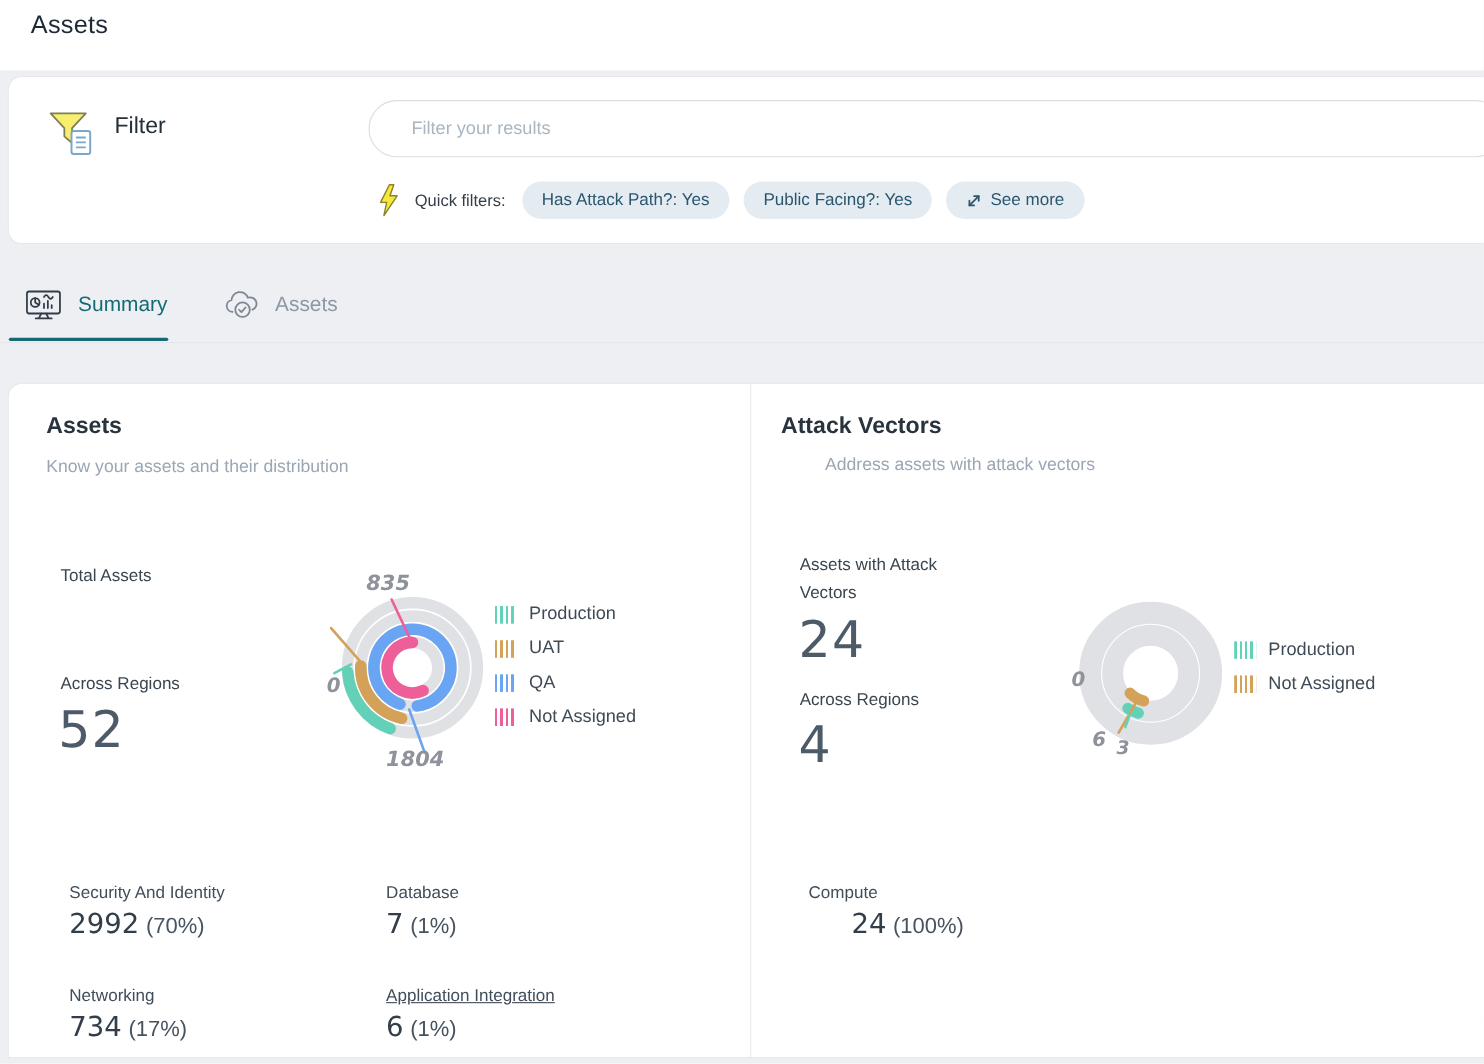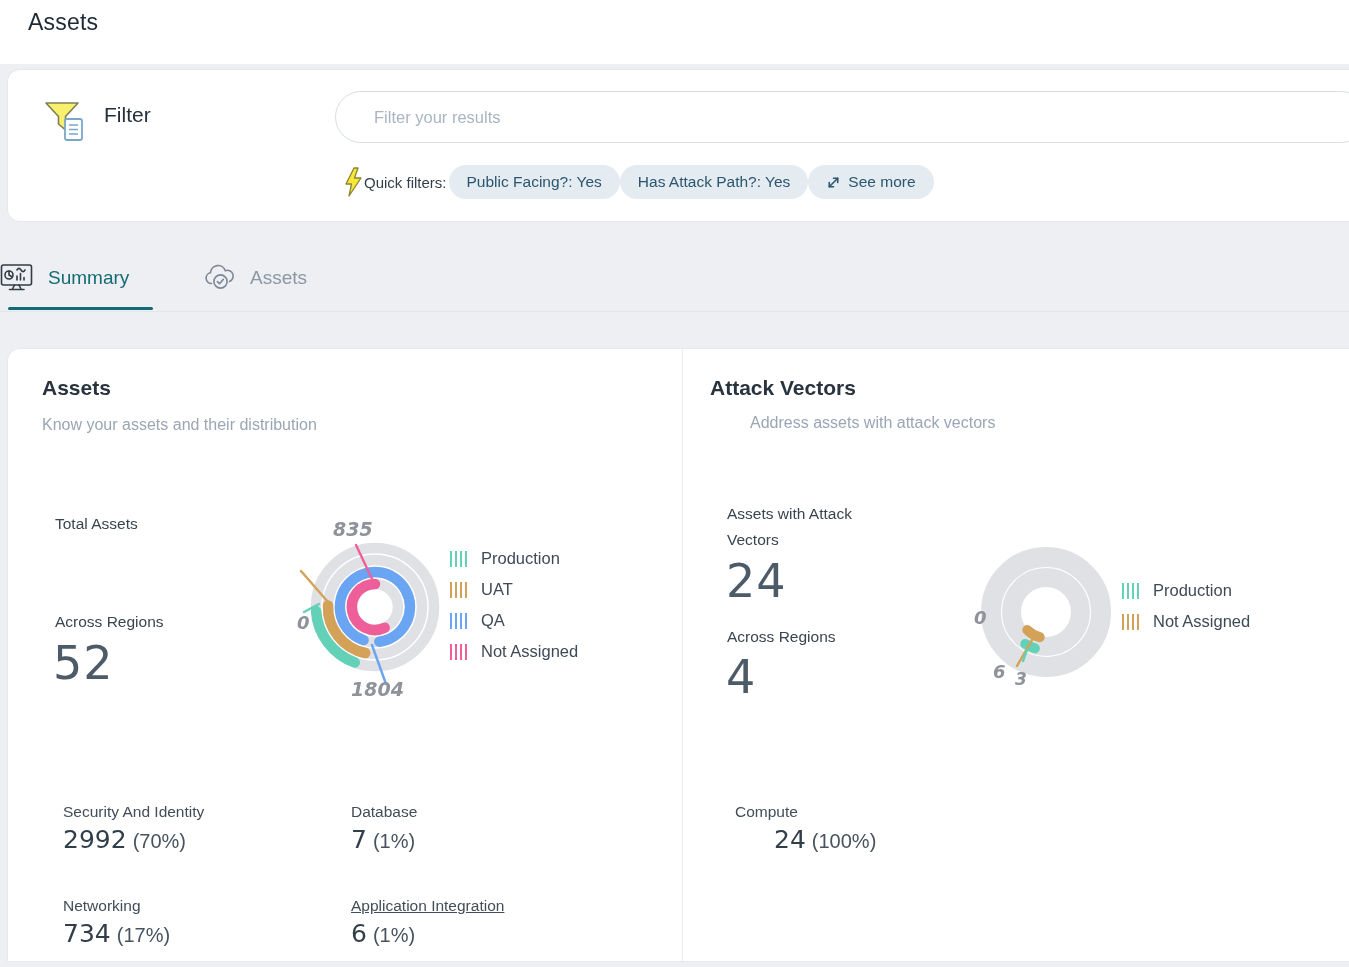--- a/index.html
+++ b/index.html
@@ -13,28 +13,28 @@
   .top-header{position:absolute;left:0;top:0;width:100%;height:64px;background:#ffffff;}
   .page-title{position:absolute;left:28px;top:9px;font-size:23px;font-weight:500;color:#1d2934;letter-spacing:.2px;}
 
   
   .filter-card{position:absolute;left:8px;top:70px;width:1372px;height:151px;background:#fff;border-radius:12px;box-shadow:0 0 0 1px rgba(120,130,145,.06);}
   .funnel-icon{position:absolute;left:32px;top:26px;}
   .filter-label{position:absolute;left:96px;top:33px;font-size:21px;color:#242f3a;}
   .filter-input-wrap{position:absolute;left:327px;top:21px;width:1030px;height:50px;border:1px solid #d8dee4;border-radius:26px;background:#fff;display:flex;align-items:center;}
   .filter-input{border:none;outline:none;background:transparent;width:100%;height:100%;padding:0 30px 0 38px;font-size:16.5px;color:#3c4854;font-family:"Liberation Sans",sans-serif;border-radius:26px;}
   .filter-input::placeholder{color:#a9b5c0;}
-  .quick-row{position:absolute;left:334px;top:95px;display:flex;align-items:center;}
+  .quick-row{position:absolute;left:334px;top:95px;display:flex;align-items:center;gap:13px;}
   .quick-label{font-size:15px;font-weight:500;color:#333e49;margin-right:2px;}
   .chip{display:inline-flex;align-items:center;gap:7px;height:34px;padding:0 18px;border-radius:17px;background:var(--c-chip-bg);color:var(--c-chip-text);font-size:15.5px;cursor:pointer;white-space:nowrap;border:none;font-family:"Liberation Sans",sans-serif;}
 
   
   .tabs-row{position:absolute;left:0;top:245px;width:100%;height:66px;border-bottom:1px solid #e4e6ea;}
   .tab{position:absolute;top:0;height:65px;display:flex;align-items:center;gap:14px;cursor:pointer;}
-  .tab-summary{left:0;}
+  .tab-summary{left:23px;}
   .tab-assets{left:204px;}
   .tab-label{font-size:19px;}
   .tab-summary .tab-label{color:var(--c-accent);font-weight:500;}
   .tab-assets .tab-label{color:#8d97a4;}
   .tab-underline{position:absolute;left:8px;top:307px;width:145px;height:3px;background:var(--c-accent);border-radius:2px;}
 
   
   .main-card{position:absolute;left:8px;top:349px;width:1372px;height:612px;background:#fff;border-radius:12px 12px 0 0;box-shadow:0 0 0 1px rgba(120,130,145,.05);}
   .v-divider{position:absolute;left:674px;top:0;width:1px;height:100%;background:#e9ebee;}
   .card-title{position:absolute;font-size:21px;font-weight:600;color:#28333e;}
@@ -77,24 +77,24 @@
   </div>
 
   <div class="quick-row">
     <span style="display:inline-flex;">
       <svg width="22" height="32" viewBox="0 0 22 32" fill="none">
         <path d="M12 2 L4 18 H9.5 L7 30 L19 12 H12.5 L16 2 Z" fill="#f7e73b" stroke="#8a842e" stroke-width="1.3" stroke-linejoin="round"></path>
       </svg>
     </span>
     <span class="quick-label">Quick filters:</span>
     <button class="chip">
-      <span>Public Facing?: Yes</span>
+      <span>Has Attack Path?: Yes</span>
     </button>
     <button class="chip">
-      <span>Has Attack Path?: Yes</span>
+      <span>Public Facing?: Yes</span>
     </button>
     <button class="chip">
       <span style="display:inline-flex;">
         <svg width="15" height="15" viewBox="0 0 16 16" fill="none" stroke="#2b566f" stroke-width="1.7" stroke-linecap="round" stroke-linejoin="round">
           <path d="M3.5 12.5 L12.5 3.5"></path>
           <path d="M8 3.5 H12.5 V8"></path>
           <path d="M8 12.5 H3.5 V8"></path>
         </svg>
       </span>
       <span>See more</span>

